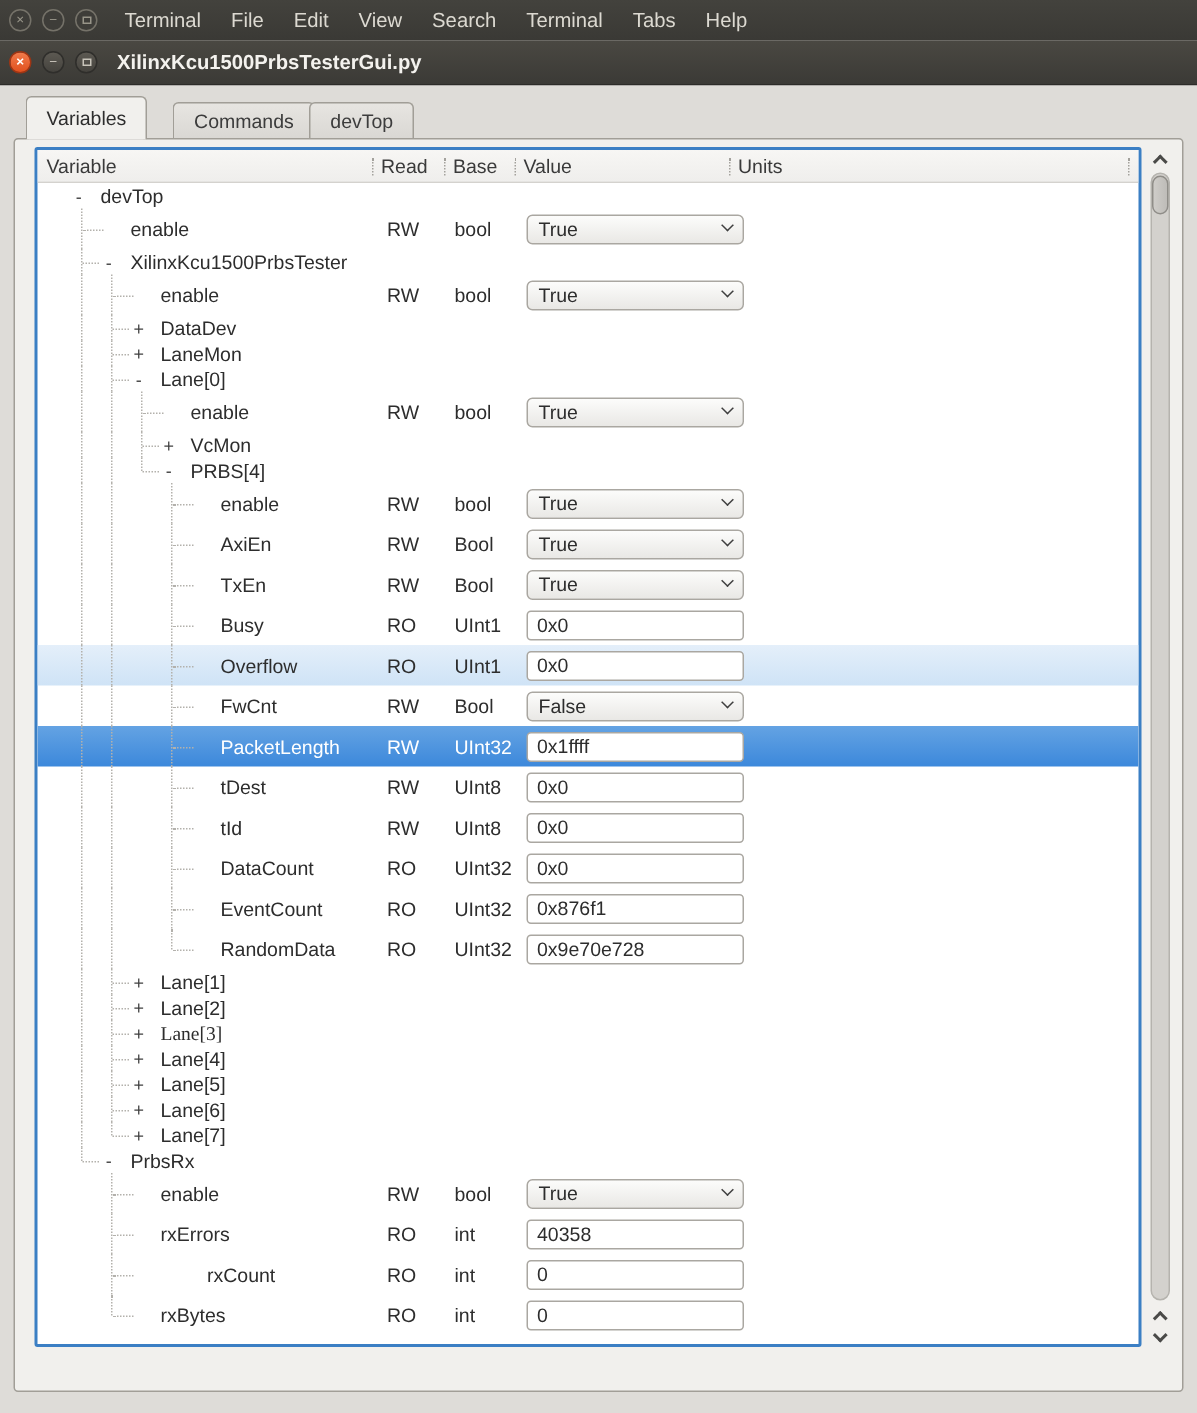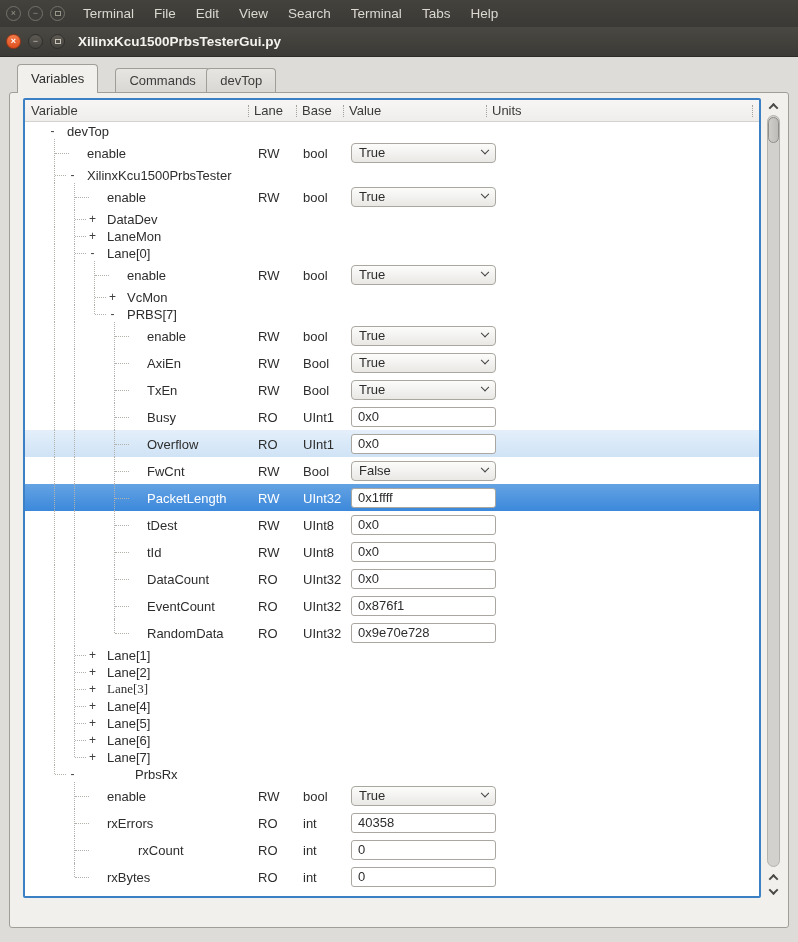--- a/index.html
+++ b/index.html
@@ -127,21 +127,21 @@
         <div class="tab active" style="left: 17px;">Variables</div>
         <div class="tab inactive" style="left: 115.4px;">Commands</div>
         <div class="tab inactive" style="left: 206.2px;">devTop</div>
       </div>
     <div class="panel">
 
       <div class="table">
         <div class="thead">
           <span class="col" style="left:6px">Variable</span>
           <span class="sep" style="left:223px"></span>
-          <span class="col" style="left:229px">Lane</span>
+          <span class="col" style="left:229px">Read</span>
           <span class="sep" style="left:271px"></span>
           <span class="col" style="left:277px">Base</span>
           <span class="sep" style="left:318px"></span>
           <span class="col" style="left:324px">Value</span>
           <span class="sep" style="left:461px"></span>
           <span class="col" style="left:467px">Units</span>
           <span class="sep" style="left:727px"></span>
         </div>
         <div class="rows" id="rows">
             <div class="row group">
@@ -218,21 +218,21 @@
               <span class="stub" style="left: 70px; width: 11px;"></span>
               <span class="expander" style="left: 82px;">+</span>
               <span class="lbl" style="left: 102px;">VcMon</span>
             </div>
             <div class="row group">
               <span class="guide" style="left: 29px;"></span>
               <span class="guide" style="left: 49px;"></span>
               <span class="guide half" style="left: 69px;"></span>
               <span class="stub" style="left: 70px; width: 11px;"></span>
               <span class="expander" style="left: 82px;">-</span>
-              <span class="lbl" style="left: 102px;">PRBS[7]</span>
+              <span class="lbl" style="left: 102px;">PRBS[4]</span>
             </div>
             <div class="row widget">
               <span class="guide" style="left: 29px;"></span>
               <span class="guide" style="left: 49px;"></span>
               <span class="guide" style="left: 89px;"></span>
               <span class="stub" style="left: 90px; width: 14px;"></span>
               <span class="lbl" style="left: 122px;">enable</span>
               <span class="mode">RW</span>
               <span class="base">bool</span>
               <div class="combo">
@@ -405,21 +405,21 @@
               <span class="guide" style="left: 29px;"></span>
               <span class="guide half" style="left: 49px;"></span>
               <span class="stub" style="left: 50px; width: 11px;"></span>
               <span class="expander" style="left: 62px;">+</span>
               <span class="lbl" style="left: 82px;">Lane[7]</span>
             </div>
             <div class="row group">
               <span class="guide half" style="left: 29px;"></span>
               <span class="stub" style="left: 30px; width: 11px;"></span>
               <span class="expander" style="left: 42px;">-</span>
-              <span class="lbl" style="left: 62px; margin-left: 48px;">PrbsRx</span>
+              <span class="lbl" style="left: 62px;">PrbsRx</span>
             </div>
             <div class="row widget">
               <span class="guide" style="left: 49px;"></span>
               <span class="stub" style="left: 50px; width: 14px;"></span>
               <span class="lbl" style="left: 82px;">enable</span>
               <span class="mode">RW</span>
               <span class="base">bool</span>
               <div class="combo">
                 <span>True</span>
                 <span class="chev"></span>

